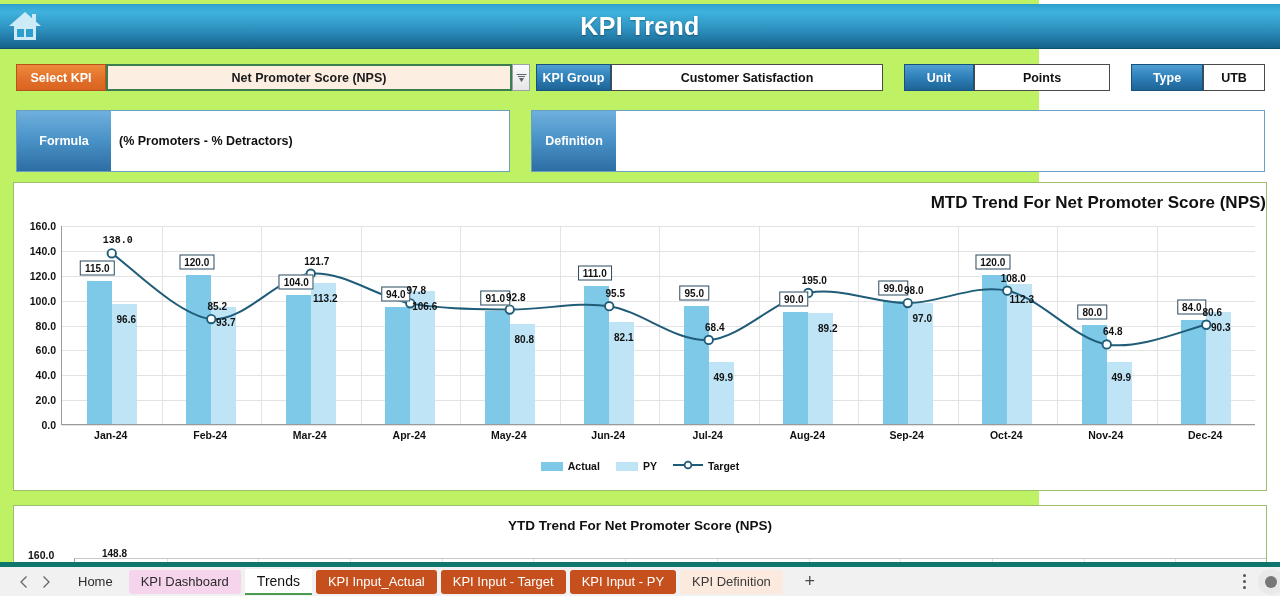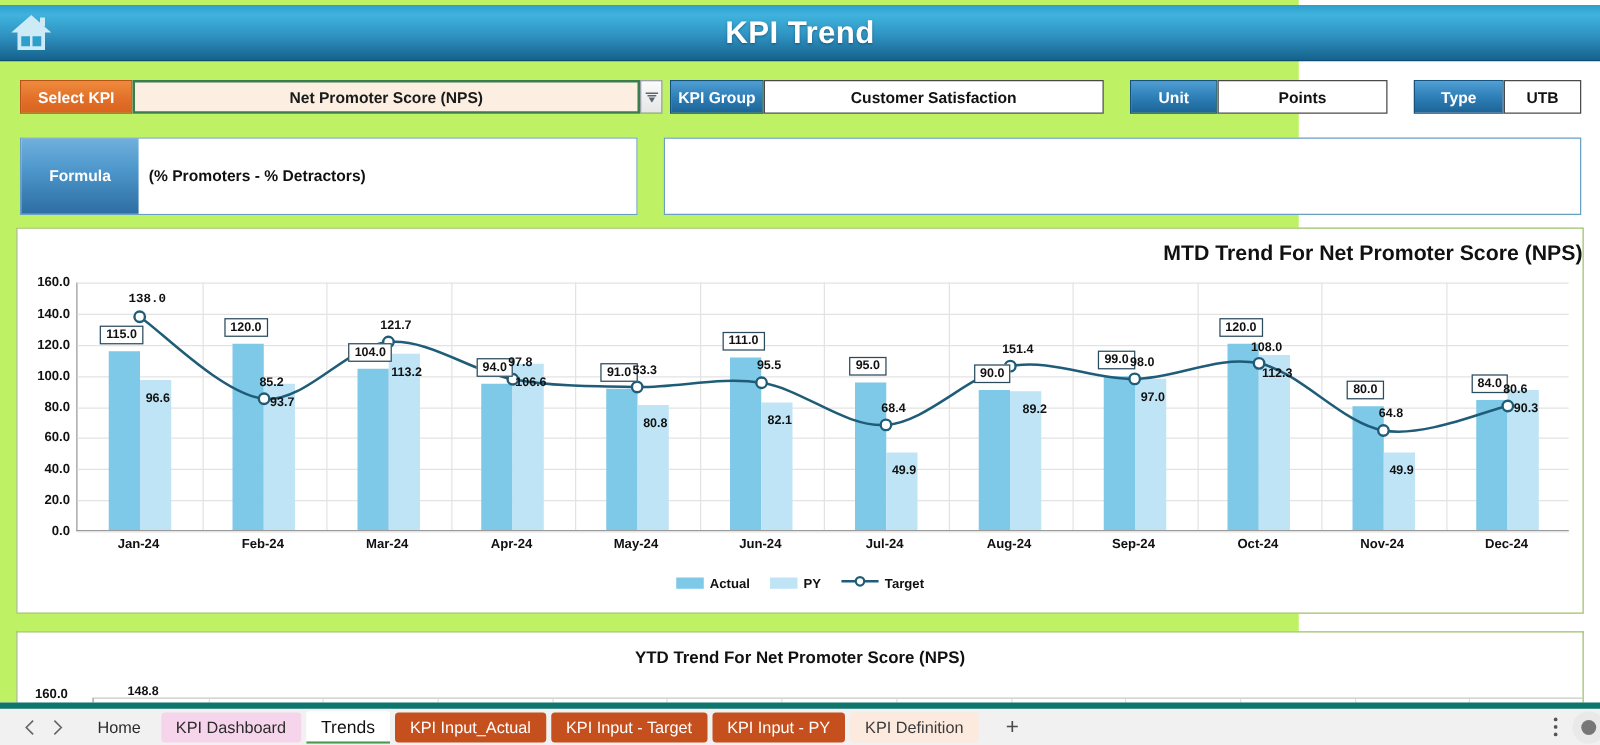--- a/index.html
+++ b/index.html
@@ -225,20 +225,21 @@
     <div class="lbl-blue" id="type-lbl">Type</div>
     <div class="valbox" id="type-val">UTB</div>
   </div>
 
   <div class="frow">
     <div class="panel" id="formula-panel">
       <div class="tag">Formula</div>
       <div class="body">(% Promoters - % Detractors)</div>
     </div>
     <div class="panel" id="definition-panel">
+      <div class="tag">Definition</div>
     </div>
   </div>
 
   <div class="chartcard">
     <div class="chart-title">MTD Trend For Net Promoter Score (NPS)</div>
     <div class="ylabels" id="y-labels">
         <span style="top: 199px;">0.0</span>
         <span style="top: 174.125px;">20.0</span>
         <span style="top: 149.25px;">40.0</span>
         <span style="top: 124.375px;">60.0</span>
@@ -315,30 +316,30 @@
         <div class="dlabel" style="left: 163.75px; top: 96.4606px;">93.7</div>
         <div class="dlabel" style="left: 155.25px; top: 80.0325px;">85.2</div>
         <div class="dlabel boxed" style="left: 234.25px; top: 55.65px;">104.0</div>
         <div class="dlabel" style="left: 263.25px; top: 72.2075px;">113.2</div>
         <div class="dlabel" style="left: 254.75px; top: 34.6356px;">121.7</div>
         <div class="dlabel boxed" style="left: 333.75px; top: 68.0875px;">94.0</div>
         <div class="dlabel" style="left: 362.75px; top: 80.4162px;">106.6</div>
         <div class="dlabel" style="left: 354.25px; top: 64.3612px;">97.8</div>
         <div class="dlabel boxed" style="left: 433.25px; top: 71.8187px;">91.0</div>
         <div class="dlabel" style="left: 462.25px; top: 112.505px;">80.8</div>
-        <div class="dlabel" style="left: 453.75px; top: 70.58px;">53.3</div>
+        <div class="dlabel" style="left: 453.75px; top: 70.58px;">92.8</div>
         <div class="dlabel boxed" style="left: 532.75px; top: 46.9437px;">111.0</div>
         <div class="dlabel" style="left: 561.75px; top: 110.888px;">82.1</div>
         <div class="dlabel" style="left: 553.25px; top: 67.2219px;">95.5</div>
         <div class="dlabel boxed" style="left: 632.25px; top: 66.8438px;">95.0</div>
         <div class="dlabel" style="left: 661.25px; top: 150.937px;">49.9</div>
         <div class="dlabel" style="left: 652.75px; top: 100.927px;">68.4</div>
         <div class="dlabel boxed" style="left: 731.75px; top: 73.0625px;">90.0</div>
         <div class="dlabel" style="left: 760.75px; top: 102.058px; padding-left: 10px;">89.2</div>
-        <div class="dlabel" style="left: 752.25px; top: 53.9137px;">151.4</div>
+        <div class="dlabel" style="left: 752.25px; top: 53.9137px;">195.0</div>
         <div class="dlabel boxed" style="left: 831.25px; top: 61.8687px;">99.0</div>
         <div class="dlabel" style="left: 860.25px; top: 92.3563px;">97.0</div>
         <div class="dlabel" style="left: 851.75px; top: 64.1125px;">98.0</div>
         <div class="dlabel boxed" style="left: 930.75px; top: 35.75px;">120.0</div>
         <div class="dlabel" style="left: 959.75px; top: 73.3269px;">112.3</div>
         <div class="dlabel" style="left: 951.25px; top: 51.675px;">108.0</div>
         <div class="dlabel boxed" style="left: 1030.25px; top: 85.5px;">80.0</div>
         <div class="dlabel" style="left: 1059.25px; top: 150.937px;">49.9</div>
         <div class="dlabel" style="left: 1050.75px; top: 105.405px;">64.8</div>
         <div class="dlabel boxed" style="left: 1129.75px; top: 80.525px;">84.0</div>

